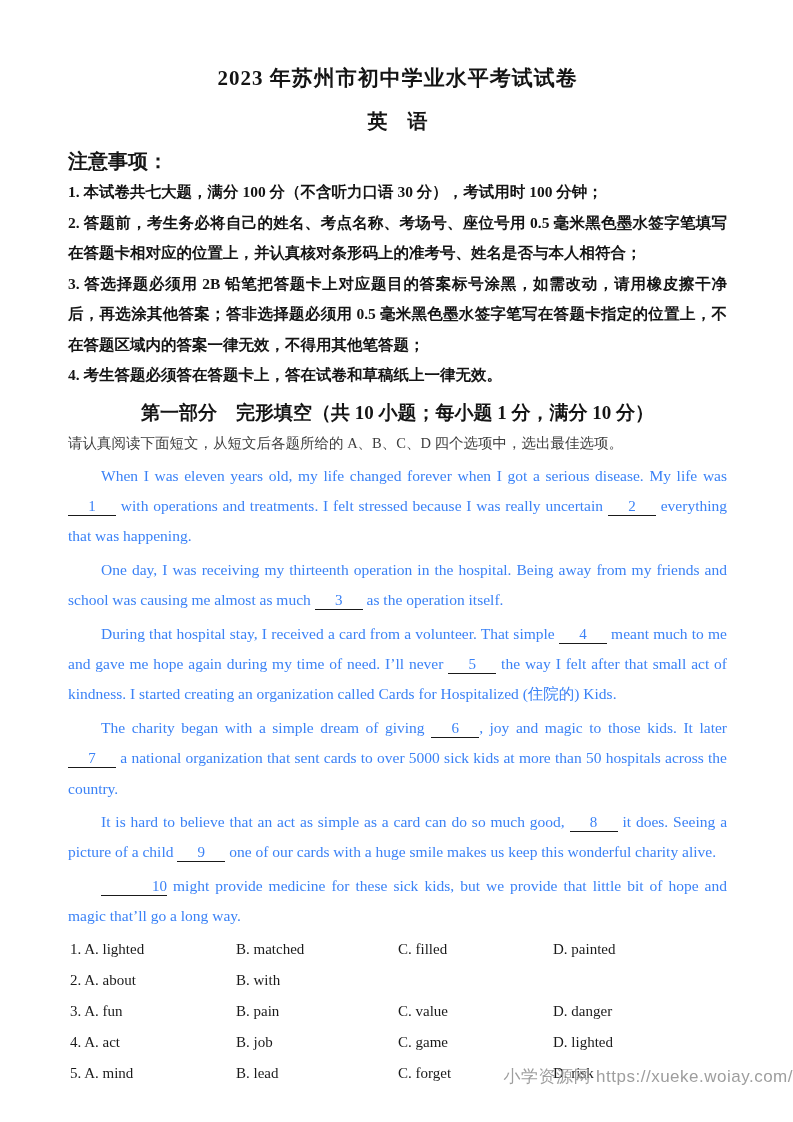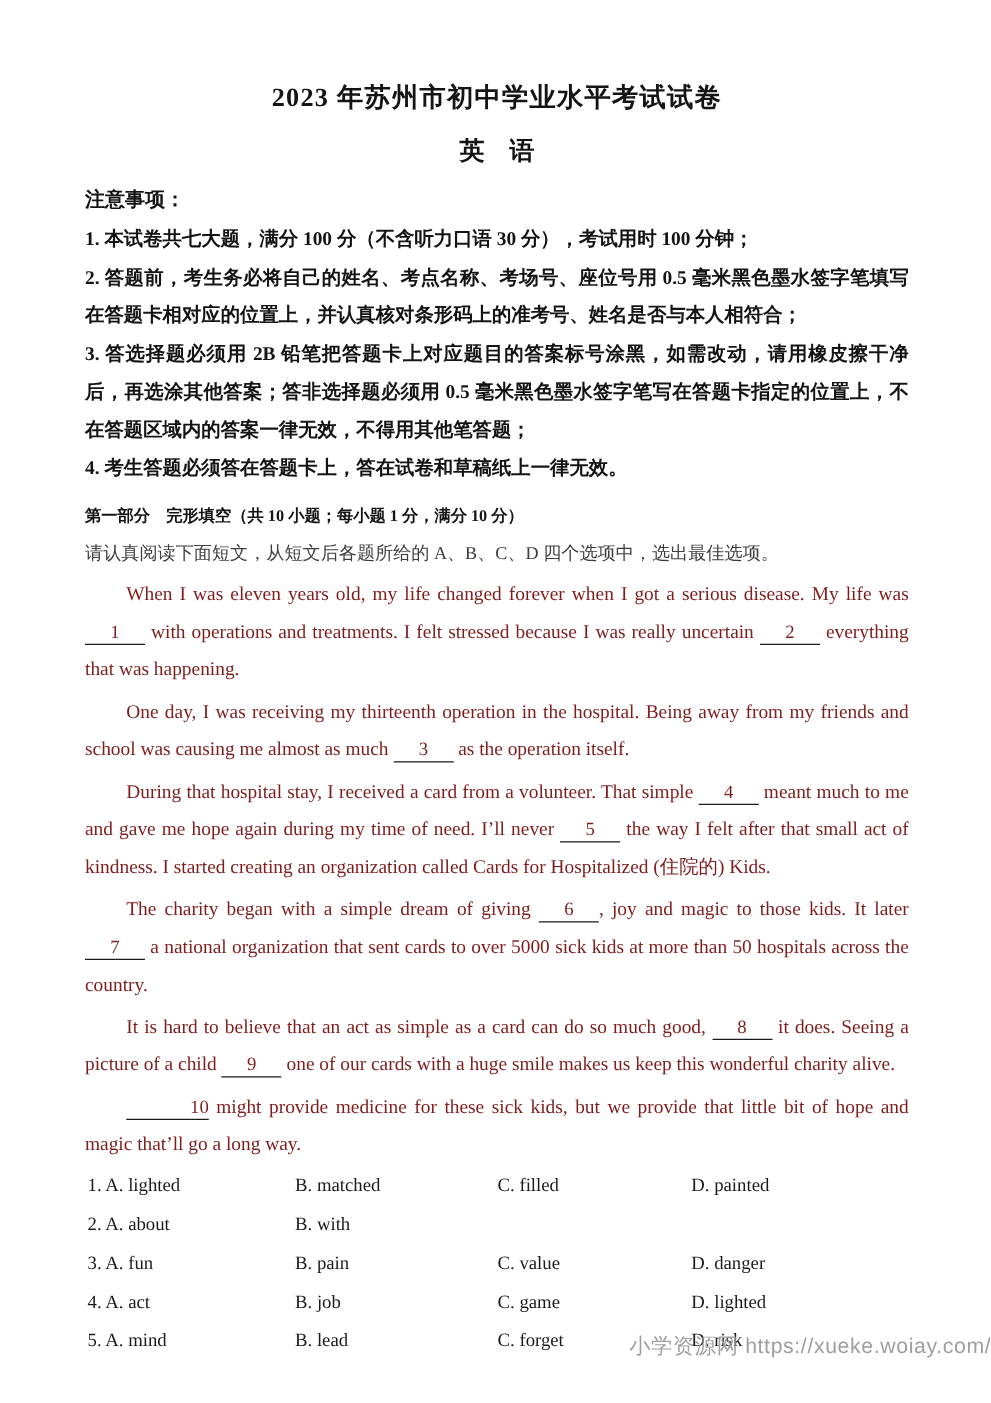--- a/index.html
+++ b/index.html
@@ -11,32 +11,32 @@
   }
   .content { position:absolute; top:0; left:68px; width:659px; }
   .title {
     margin-top:64px; font-size:21px; font-weight:bold; line-height:28px;
     text-align:center; letter-spacing:1px;
   }
   .subtitle {
     margin-top:15px; font-size:20px; font-weight:bold; line-height:28px;
     text-align:center;
   }
-  .notice-heading { margin-top:14px; font-size:16px; font-weight:bold; line-height:24px; }
+  .notice-heading { margin-top:14px; font-size:20px; font-weight:bold; line-height:24px; }
   .notice-item {
     font-size:15.5px; font-weight:bold; line-height:30.5px;
     text-align:justify;
   }
   .notice-item:first-of-type { margin-top:4px; }
-  .section-heading { margin-top:9px; font-size:13px; font-weight:bold; line-height:25px; }
+  .section-heading { margin-top:9px; font-size:19px; font-weight:bold; line-height:25px;text-align:center; }
   .instruction { margin-top:7px; font-size:14.5px; line-height:22px; color:#3d3d3d; }
   .passage { margin-top:7px; }
   .para {
     margin-top:3px; font-size:15.5px; line-height:30.4px;
-    text-align:justify; text-indent:33px; color:#7f1d1d;
+    text-align:justify; text-indent:33px; color:#3b82f6;
   }
   .blank {
     display:inline-block; min-width:48px; border-bottom:1px solid #1a1a1a;
     text-align:center; text-indent:0; font-size:15px; line-height:17px;
   }
   .blank.wide { min-width:66px;text-align:right; }
   .options { margin-top:2px; }
   .opt-row {
     display:grid; grid-template-columns:166px 162px 155px 1fr;
     line-height:31px; font-size:15px; padding-left:2px; color:#1a1a1a;

